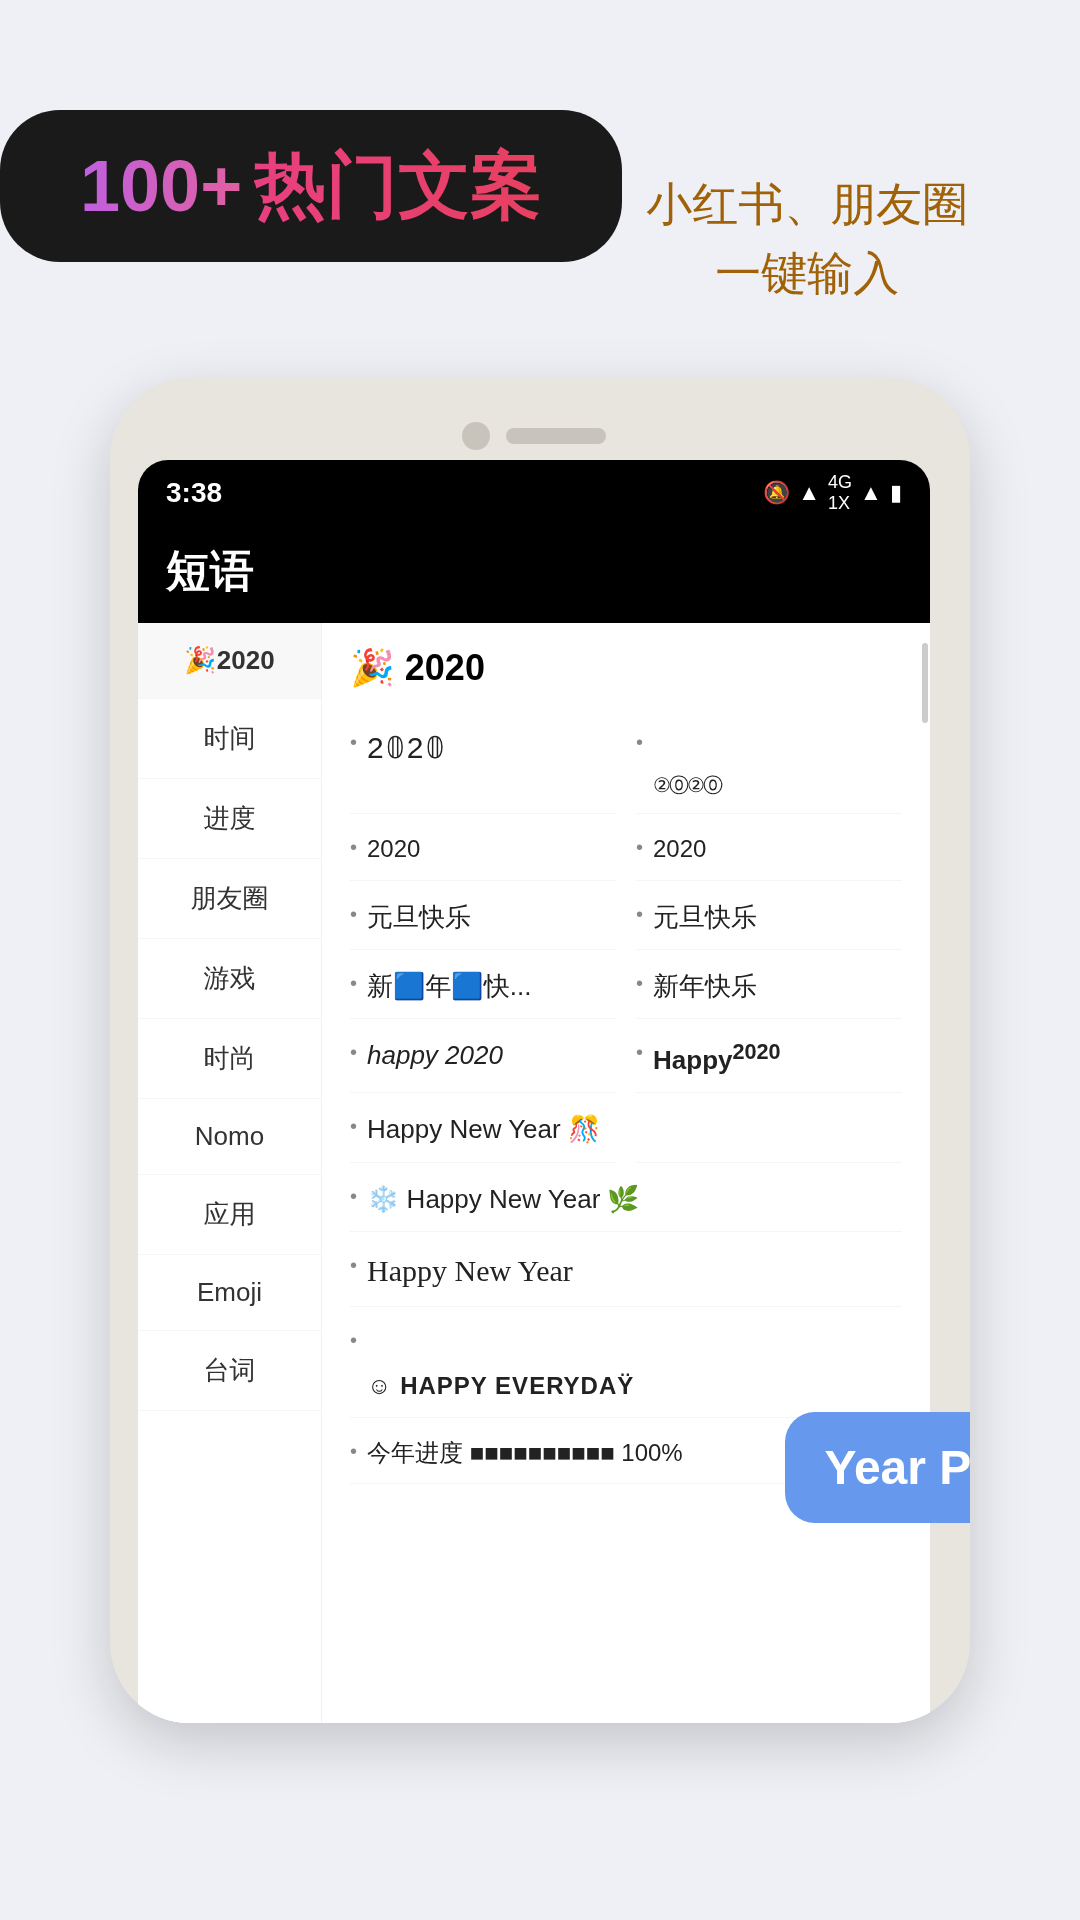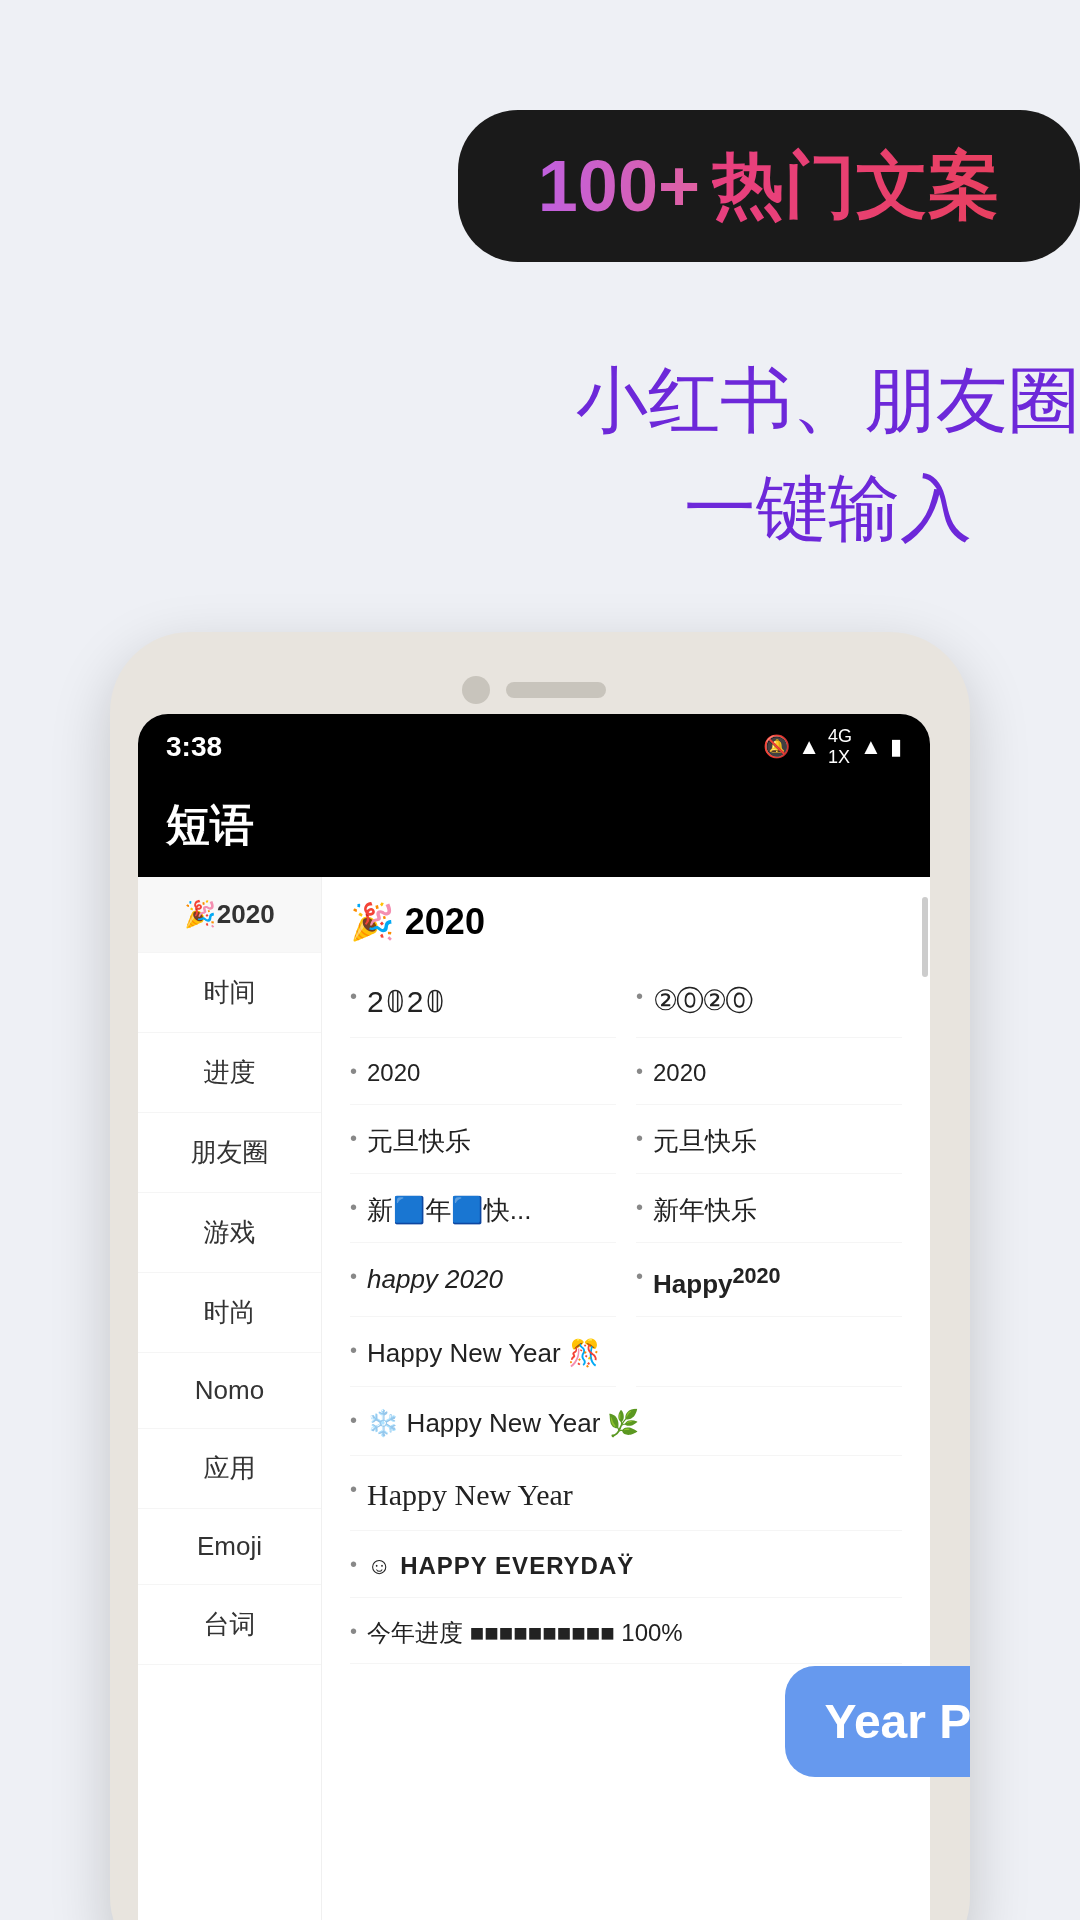--- a/index.html
+++ b/index.html
@@ -12,22 +12,22 @@
       font-family: -apple-system, 'PingFang SC', 'Hiragino Sans GB', 'Microsoft YaHei', sans-serif;
       display: flex;
       flex-direction: column;
       align-items: center;
     }
 
     
     .top-section {
       width: 100%;
       display: flex;
-      flex-direction: column;
-      align-items: flex-end;
+      flex-direction: row;
+      align-items: flex-start;
       padding-top: 110px;
       gap: 24px;
     }
 
     .badge {
       background: #1a1a1a;
       border-radius: 60px;
       padding: 28px 80px;
       display: inline-flex;
       align-items: center;
@@ -48,23 +48,23 @@
       font-weight: 800;
       background: linear-gradient(90deg, #e84080, #e84060);
       -webkit-background-clip: text;
       -webkit-text-fill-color: transparent;
       background-clip: text;
     }
 
     .subtitle {
       margin-top: 60px;
       text-align: center;
-      font-size: 72px;
+      font-size: 46px;
       font-weight: 500;
-      color: #6d28d9;
+      color: #a16207;
       line-height: 1.5;
     }
 
     
     .phone-wrapper {
       margin-top: 70px;
       position: relative;
       width: 860px;
     }
 
@@ -198,28 +198,29 @@
       color: #888;
       font-size: 20px;
       margin-top: 4px;
       flex-shrink: 0;
     }
 
     .item-text { line-height: 1.4; }
 
     .item-circled {
       font-family: serif;
-      font-size: 28px;
+      font-size: 20px;
       letter-spacing: -2px;
+      margin-top: 44px;
     }
 
     .item-italic { font-style: italic; }
     .item-bold { font-weight: 700; }
     .item-script { font-family: 'Brush Script MT', cursive; font-size: 30px; }
-    .item-caps { font-weight: 700; font-size: 24px; letter-spacing: 1px; }
+    .item-caps { font-weight: 700; font-size: 24px; letter-spacing: 1px; margin-top: 44px; }
     .item-fullwidth { font-size: 24px; }
 
     .full-row {
       grid-column: 1 / -1;
     }
 
     
     .scrollbar-indicator {
       position: absolute;
       right: 2px;

